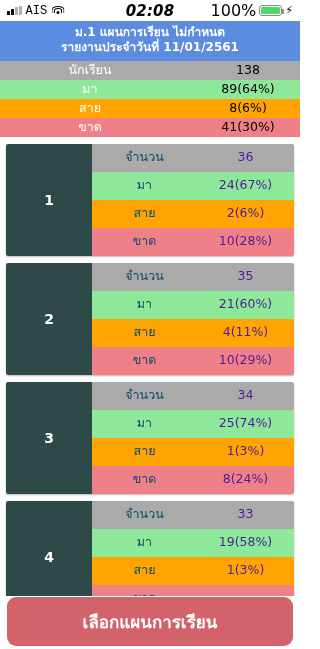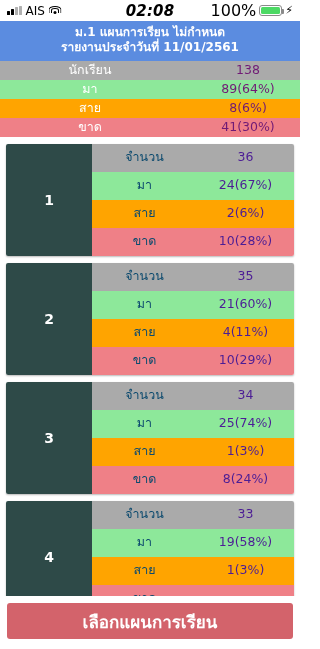--- a/index.html
+++ b/index.html
@@ -21,21 +21,21 @@
   }
   .sb-left{ display:flex; align-items:center; gap:4px; flex:1 1 0; }
   .sb-center{ flex:0 0 auto; font-size:15px; letter-spacing:.2px;font-style:italic; }
   .sb-right{ display:flex; align-items:center; justify-content:flex-end; gap:3px; flex:1 1 0; }
   .bars{ display:flex; align-items:flex-end; gap:1.5px; height:9px; }
   .bars i{ display:block; width:2.5px; background:#000; border-radius:.5px; }
   .bars i:nth-child(1){ height:4px; }
   .bars i:nth-child(2){ height:6px; }
   .bars i:nth-child(3){ height:8px; background:#b0b0b0; }
   .bars i:nth-child(4){ height:9px; background:#b0b0b0; }
-  .carrier{ font-size:12px; font-weight:normal; }
+  .carrier{ font-size:12px; font-weight:normal;font-family:Liberation Mono, monospace; }
   .wifi{ position:relative; width:13px; height:10px; }
   .wifi span{ position:absolute; left:50%; transform:translateX(-50%);
     border:1.6px solid #000; border-bottom:none; border-radius:50% 50% 0 0; }
   .wifi span:nth-child(1){ width:13px; height:7px; top:0; }
   .wifi span:nth-child(2){ width:8px; height:4.5px; top:2.6px; }
   .wifi span:nth-child(3){ width:3px; height:3px; top:5.4px; background:#000; border-radius:50%; border:none; }
   .battpct{ font-size:16px; font-weight:normal; }
   .batt{ position:relative; width:23px; height:11px; border:1.2px solid #8a8a8a; border-radius:3px; }
   .batt .fill{ position:absolute; top:1px; left:1px; bottom:1px; width:calc(100% - 2px);
                background:#4cd964; border-radius:1.5px; }
@@ -52,21 +52,21 @@
   }
   .header div{ white-space:nowrap; }
 
   
   .summary{ width:100%; }
   .srow{
     display:flex; align-items:center; height:19px;
     font-size:12.5px; line-height:1;gap:16px;
   }
   .srow .lab{ width:180px; text-align:center; color:#ffffff; font-weight:normal; }
-  .srow .val{ flex:1; text-align:center; color:#701a75; }
+  .srow .val{ flex:1; text-align:center; color:#000000; }
   .srow.total{ background:#aaaaaa; }
   .srow.total .lab{ color:#ffffff; }
   .srow.present{ background:#8de89a; }
   .srow.late{ background:#ffa400; }
   .srow.absent{ background:#ef8087; }
 
   
   .cards{ padding:0; }
   .card{
     position:relative;
@@ -98,23 +98,23 @@
 
   
   .bottombar{
     position:absolute; left:0; right:0; bottom:0;
     height:53px;
     background:#ffffff;
     display:flex; align-items:center; justify-content:center;
     padding:3px 7px 6px;
   }
   .select-btn{
-    width:100%; height:36px;
+    width:100%; height:49px;
     background:#d3636b;
-    border:none; border-radius:3px;
+    border:none; border-radius:9px;
     color:#ffffff;
     font-family:"DejaVu Sans","Liberation Sans",sans-serif;
     font-size:17px; font-weight:bold;
     cursor:pointer;
   }
 </style>
 </head>
 <body>
 
 <div id="app">

